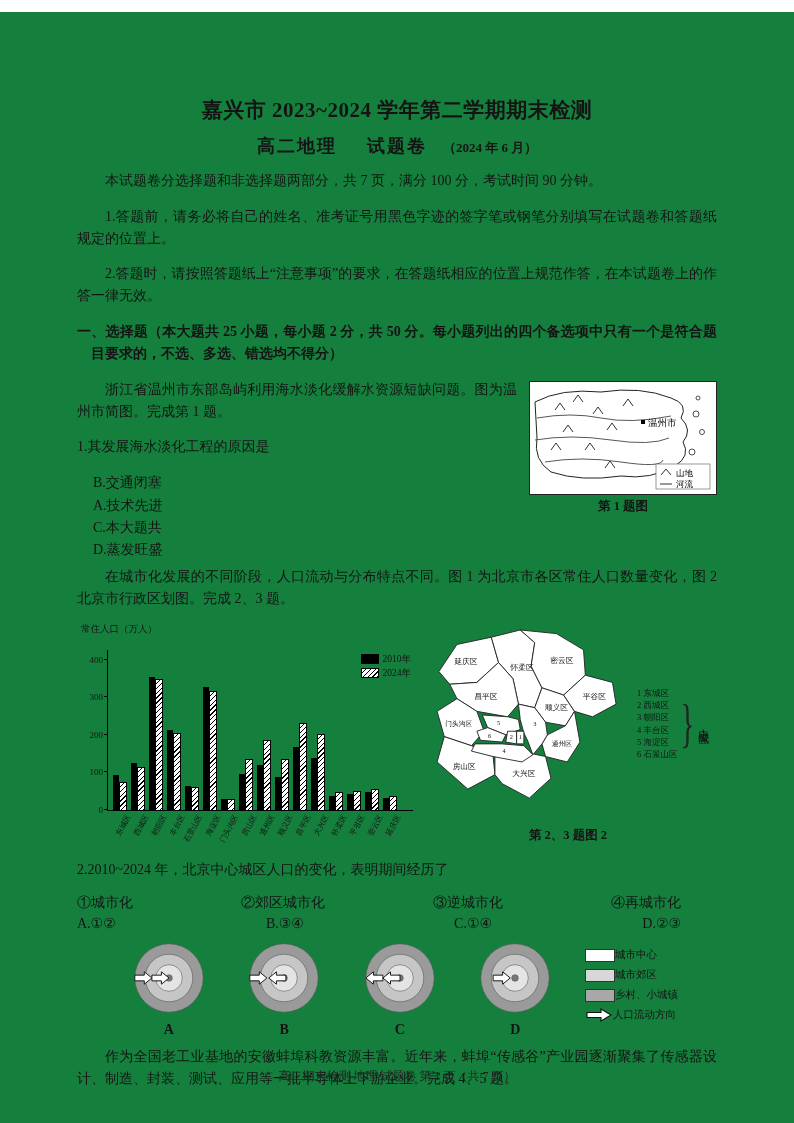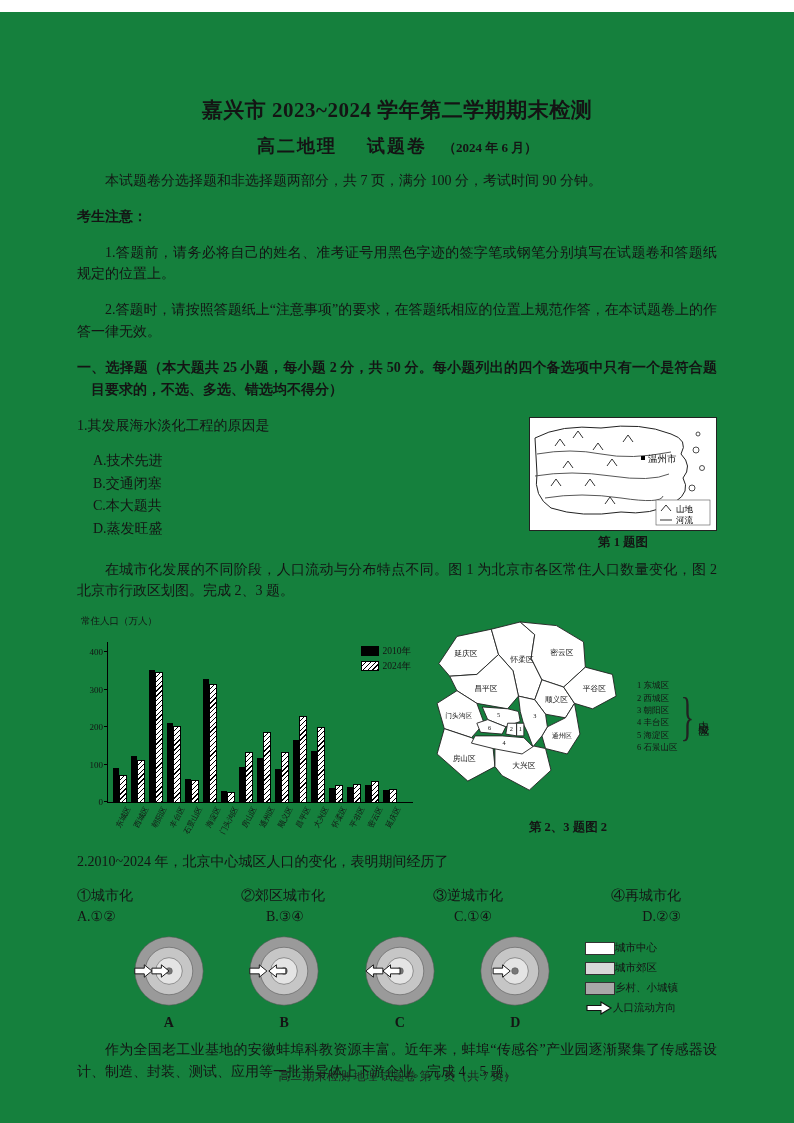--- a/index.html
+++ b/index.html
@@ -77,21 +77,20 @@
     <div class="doc-title">嘉兴市 2023~2024 学年第二学期期末检测</div>
 
     <div class="subtitle">
       <span class="main">高二地理</span>
       <span class="main" style="margin-left:26px;">试题卷</span>
       <span class="date">（2024 年 6 月）</span>
     </div>
 
     <p class="para ind mt12">本试题卷分选择题和非选择题两部分，共 7 页，满分 100 分，考试时间 90 分钟。</p>
 
-    <p class="para bold">考生注意：</p>
     <p class="para ind">1.答题前，请务必将自己的姓名、准考证号用黑色字迹的签字笔或钢笔分别填写在试题卷和答题纸规定的位置上。</p>
     <p class="para ind">2.答题时，请按照答题纸上“注意事项”的要求，在答题纸相应的位置上规范作答，在本试题卷上的作答一律无效。</p>
 
     <p class="para bold hang mt12">一、选择题（本大题共 25 小题，每小题 2 分，共 50 分。每小题列出的四个备选项中只有一个是符合题目要求的，不选、多选、错选均不得分）</p>
 
     <div class="map1wrap">
       <div class="map1box">
         <svg viewBox="0 0 184 110" width="184" height="110">
           <path d="M4,20 Q30,6 70,10 Q110,4 140,16 Q158,22 150,36 Q162,48 152,60 Q160,74 144,84 Q120,98 90,94 Q50,100 20,90 Q2,78 6,56 Z" fill="#ffffff" stroke="#222" stroke-width="1"></path>
           <g fill="none" stroke="#444" stroke-width="0.9">
@@ -124,23 +123,24 @@
             <path d="M130,93 l5,-6 5,6" fill="none" stroke="#333" stroke-width="1"></path>
             <text x="145" y="94" font-size="8.5">山地</text>
             <line x1="129" y1="102" x2="141" y2="102" stroke="#333" stroke-width="1"></line>
             <text x="145" y="105" font-size="8.5">河流</text>
           </g>
         </svg>
       </div>
       <div class="fig-caption">第 1 题图</div>
     </div>
 
+    <p class="para ind mt4">浙江省温州市东部岛屿利用海水淡化缓解水资源短缺问题。图为温州市简图。完成第 1 题。</p>
     <p class="para">1.其发展海水淡化工程的原因是</p>
+    <div class="opt">B.交通闭塞</div>
     <div class="opt">A.技术先进</div>
-    <div class="opt">B.交通闭塞</div>
     <div class="opt">C.本大题共</div>
     <div class="opt">D.蒸发旺盛</div>
     <div class="clear"></div>
 
     <p class="para ind mt4">在城市化发展的不同阶段，人口流动与分布特点不同。图 1 为北京市各区常住人口数量变化，图 2 北京市行政区划图。完成 2、3 题。</p>
 
     <div class="figrow">
       <div class="chartcol">
         <div class="chart">
           <div class="ylab">常住人口（万人）</div>

